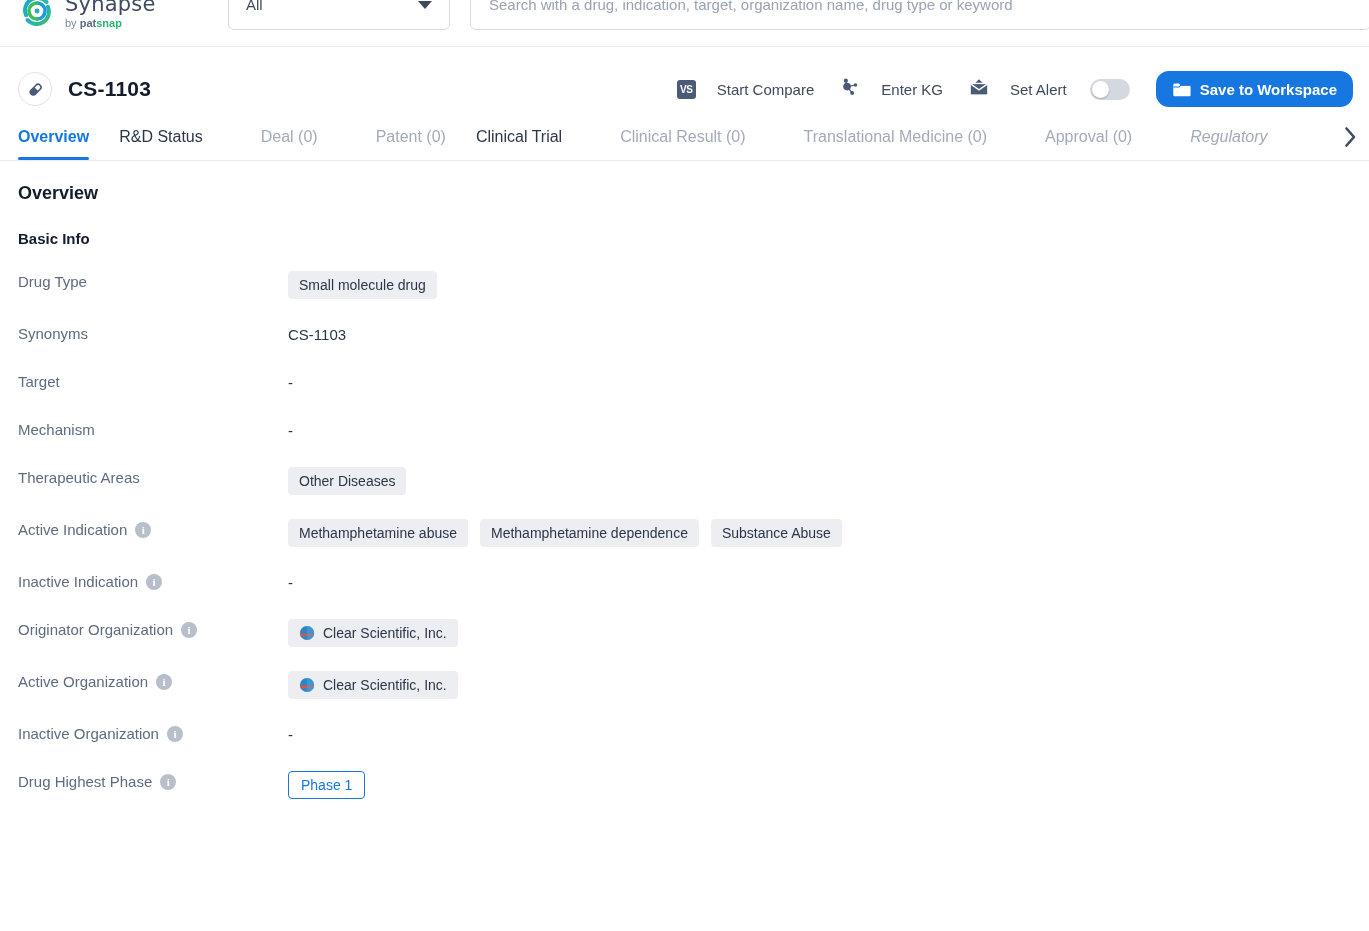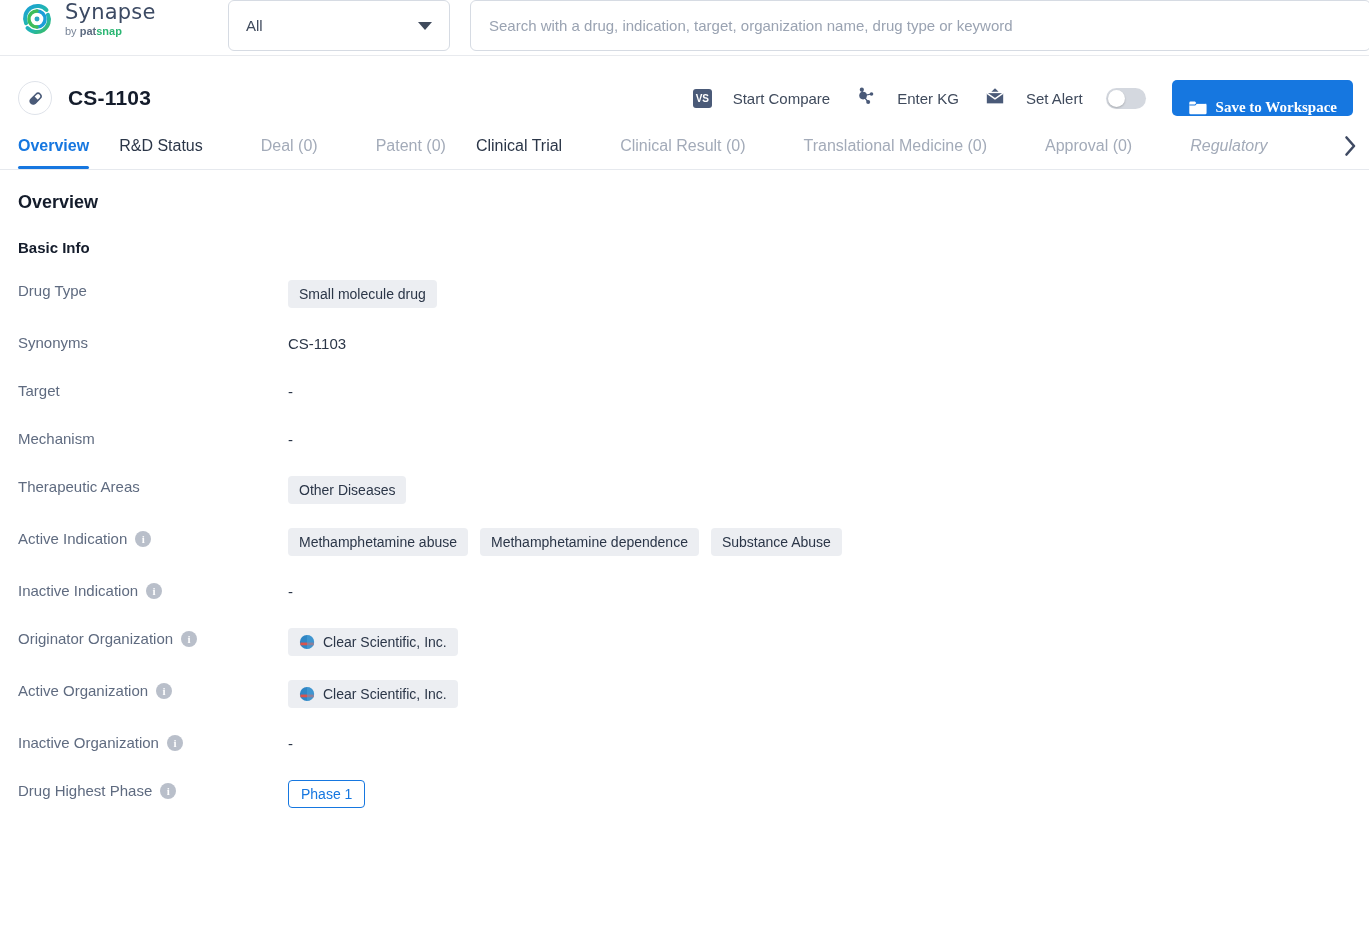--- a/index.html
+++ b/index.html
@@ -6,24 +6,24 @@
   html, body {
     margin: 0; padding: 0;
     width: 1369px; height: 931px;
     background: #ffffff;
     font-family: "Liberation Sans", sans-serif;
     overflow: hidden;
   }
 
   
   .topbar {
-    height: 56px;
+    height: 47px;
     display: flex;
-    align-items: flex-start;
-    padding: 0 0 0 18px;
+    align-items: flex-end;
+    padding: 0 0 16px 18px;
     border-bottom: 1px solid #e8eaee;
     background: #fff;
   }
   .brand { display: flex; align-items: center; gap: 9px; width: 190px; flex: 0 0 auto; }
   .brand-logo { width: 38px; height: 38px; flex: 0 0 auto; }
   .brand-text { line-height: 1; }
   .brand-name {
     font-size: 21px; color: #3c4a63; letter-spacing: .2px;
     font-family: "DejaVu Sans", sans-serif;
   }
@@ -78,23 +78,23 @@
   }
   .toggle {
     width: 40px; height: 21px; border-radius: 11px; background: #d4d8df;
     position: relative; margin-left: 2px; cursor: pointer; flex: 0 0 auto;
   }
   .toggle .knob {
     position: absolute; top: 2px; left: 2px; width: 17px; height: 17px;
     border-radius: 50%; background: #fff; box-shadow: 0 1px 2px rgba(0,0,0,.22);
   }
   .save-btn {
-    display: flex; align-items: flex-end; gap: 9px;
-    background: #1677e0; border: 0; border-radius: 5px;
-    height: 36px; padding: 0 16px; cursor: pointer; font-family: Liberation Serif, serif;
+    display: flex; align-items: center; gap: 9px;
+    background: #1677e0; border: 0; border-radius: 13px;
+    height: 36px; padding: 0 16px; cursor: pointer;
   }
   .save-btn span { color: #fff; font-size: 15px; font-weight: bold; white-space: nowrap; }
 
   
   .tabsrow {
     position: relative; height: 46px; display: flex; align-items: stretch;
     padding: 0 18px; border-bottom: 1px solid #e6e9ee; gap: 30px;
   }
   .tab {
     display: flex; align-items: center; font-size: 16px; color: #2b3648;

